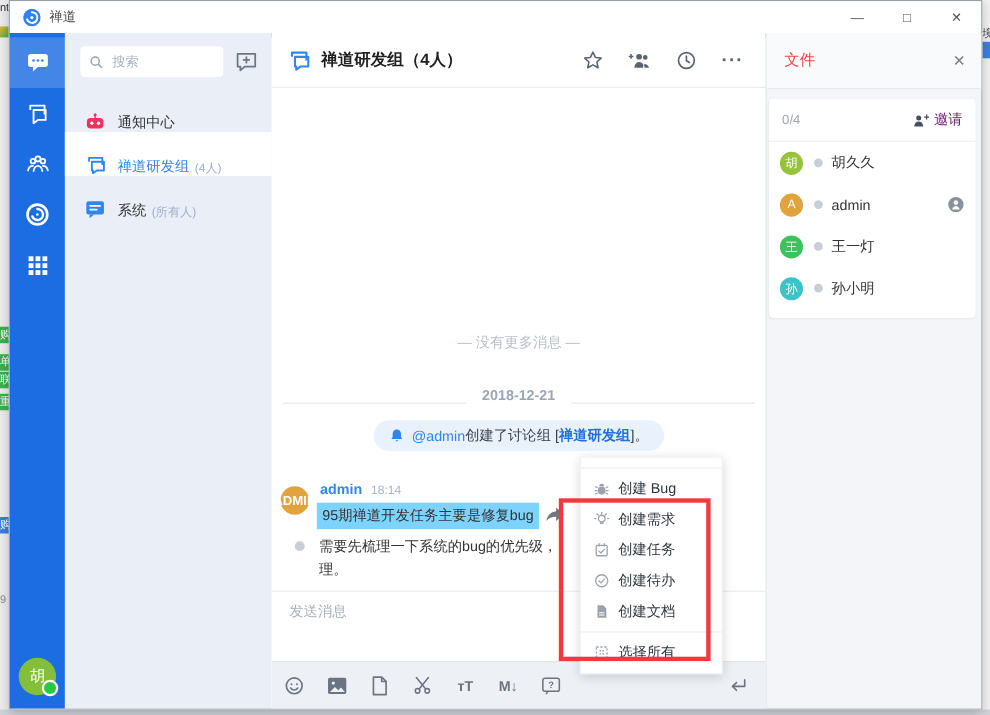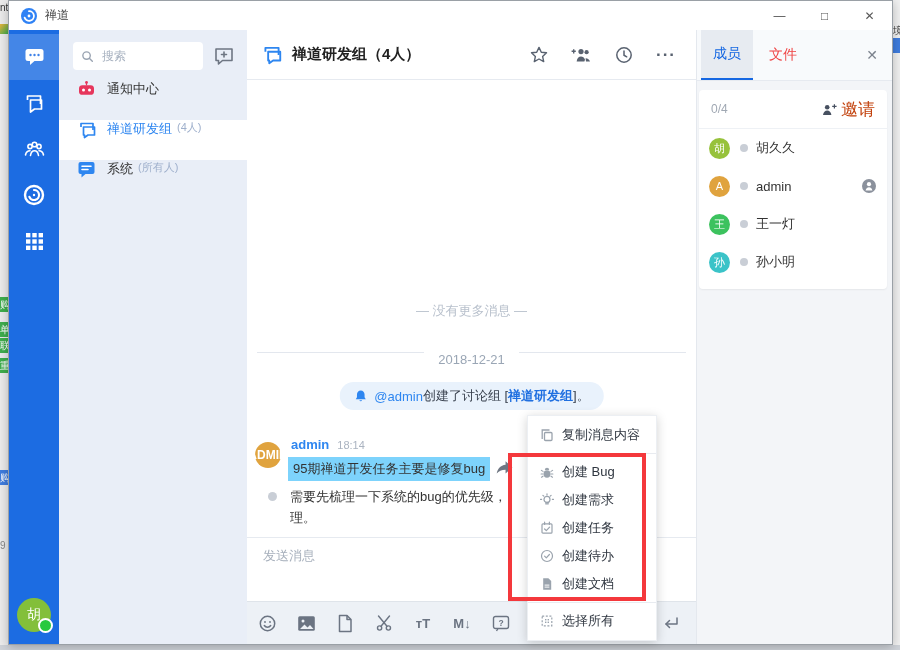--- a/index.html
+++ b/index.html
@@ -32,35 +32,35 @@
   .rail-avatar .dot{position:absolute;right:-2px;bottom:-1px;width:11px;height:11px;border-radius:50%;
                     background:#27c93f;border:2px solid #fff;}
   
   .clist{width:188px;background:#e9eef7;position:relative;}
   .search-row{display:flex;align-items:center;padding:12px 12px 10px 14px;}
   .search-box{flex:1;height:28px;background:#fff;border-radius:4px;display:flex;align-items:center;padding:0 8px;}
   .search-box input{border:0;outline:0;font-size:12px;color:#333;width:100%;background:transparent;
                     font-family:"Liberation Sans","DejaVu Sans",sans-serif;}
   .search-box input::placeholder{color:#a8b2c0;}
   .add-chat{margin-left:10px;}
-  .cl-item{height:40px;display:flex;align-items:flex-start;padding-left:18px;cursor:default;}
+  .cl-item{height:40px;display:flex;align-items:flex-end;padding-left:18px;cursor:default;}
   .cl-item.selected{background:#fff;}
   .cl-item .cl-icon{width:20px;margin-right:10px;}
   .cl-label{font-size:13px;color:#333;}
   .cl-item.selected .cl-label{color:#2e86f0;}
   .cl-count{font-size:11px;color:#9fb0cc;margin-left:5px;}
   
   .chat{flex:1;position:relative;background:#fff;min-width:0;}
   .chat-header{position:absolute;left:0;right:0;top:0;height:50px;display:flex;align-items:center;
                border-bottom:1px solid #e6eaf0;padding:0 20px 0 14px;box-sizing:border-box;}
   .chat-title{font-size:15px;font-weight:bold;color:#222;margin-left:9px;flex:1;}
   .hdr-ic{margin-left:22px;color:#596270;}
   .more-glyph{font-size:17px;font-weight:bold;letter-spacing:1px;color:#596270;line-height:10px;}
   .no-more{position:absolute;left:0;right:0;top:272px;text-align:center;font-size:13px;color:#b8c0cc;}
-  .date-divider{position:absolute;left:10px;right:10px;top:322px;display:flex;align-items:flex-start;}
+  .date-divider{position:absolute;left:10px;right:10px;top:322px;display:flex;align-items:flex-end;font-weight:bold;}
   .date-divider .line{flex:1;height:1px;background:#e3e7ee;}
   .date-divider .date-txt{margin:0 14px;font-size:13px;color:#9aa6b5;}
   .notice-pill{position:absolute;top:352px;left:50%;transform:translateX(-50%);
                background:#e9f2fc;border-radius:15px;height:28px;display:flex;align-items:center;
                padding:0 14px;font-size:13px;color:#39414e;white-space:nowrap;}
   .notice-pill .bell{margin-right:7px;}
   .n-user{color:#2e86f0;}
   .n-group{color:#1f6fe0;font-weight:bold;}
   .msg-avatar{position:absolute;left:8px;top:412px;width:26px;height:26px;border-radius:50%;
               background:#e0a33e;color:#fff;font-size:12px;display:flex;align-items:center;justify-content:center;}
@@ -85,21 +85,21 @@
   .tabs-row{height:50px;background:#f8fafc;border-bottom:1px solid #e6eaf0;display:flex;align-items:stretch;}
   .tab{width:52px;display:flex;align-items:center;justify-content:center;font-size:14px;color:#ef4444;
        box-sizing:border-box;margin-left:4px;}
   .tab.active{background:#e7ebf1;color:#1567e2;border-bottom:2px solid #1567e2;}
   .panel-close{margin-left:auto;width:40px;display:flex;align-items:center;justify-content:center;
                color:#7b828d;font-size:14px;}
   .mcard{position:absolute;left:2px;right:5px;top:60px;height:199px;background:#fff;border-radius:4px;
          box-shadow:0 1px 2px rgba(0,0,0,.06);}
   .invite-row{height:38px;display:flex;align-items:center;padding:0 12px;border-bottom:1px solid #eef1f5;}
   .m-counter{font-size:12px;color:#a0a8b3;flex:1;}
-  .invite-btn{display:flex;align-items:center;font-size:17px;color:#c2410c;}
+  .invite-btn{display:flex;align-items:center;font-size:13px;color:#701a75;}
   .invite-btn svg{margin-right:3px;}
   .member-row{height:38px;display:flex;align-items:center;padding:0 10px;}
   .m-avatar{width:21px;height:21px;border-radius:50%;color:#fff;font-size:11px;
             display:flex;align-items:center;justify-content:center;margin-right:10px;}
   .av0{background:#97c23c}.av1{background:#e0a33e}.av2{background:#3cc25e}.av3{background:#3bc3c8}
   .m-status{width:8px;height:8px;border-radius:50%;background:#c9ced6;margin-right:8px;}
   .m-name{font-size:13px;color:#333;flex:1;}
   
   .ctx-menu{position:absolute;left:527px;top:415px;width:130px;background:#fff;z-index:50;
             box-shadow:0 2px 10px rgba(0,0,0,.18);border:1px solid #eceff3;box-sizing:border-box;padding:5px 0;}
@@ -379,21 +379,20 @@
           <svg width="20" height="16" viewBox="0 0 20 16" fill="none" stroke="#6b7482" stroke-width="1.5" stroke-linecap="round" stroke-linejoin="round">
               <path d="M17 3v6H6"></path>
               <path d="M9.5 5.5L6 9l3.5 3.5"></path>
             </svg>
         </span>
       </div>
     </section>
 
     <aside class="rpanel">
       <div class="tabs-row">
-        <div class="tab active">成员</div>
         <div class="tab">文件</div>
         <div class="panel-close">✕</div>
       </div>
       <div class="mcard">
         <div class="invite-row">
           <span class="m-counter">0/4</span>
           <span class="invite-btn">
             <svg width="16" height="13" viewBox="0 0 16 13" fill="#475060">
                 <path d="M11.8 1.2h1.2v1.6h1.6V4h-1.6v1.6h-1.2V4h-1.6V2.8h1.6z"></path>
                 <circle cx="5.2" cy="4.2" r="2.3"></circle>
@@ -428,27 +427,20 @@
           <span class="m-avatar av3">孙</span>
           <span class="m-status"></span>
           <span class="m-name">孙小明</span>
         </div>
       </div>
     </aside>
   </div>
 </div>
 
 <div class="ctx-menu">
-  <div class="menu-item">
-    <svg width="14" height="14" viewBox="0 0 14 14" fill="none" stroke="#9aa3ad" stroke-width="1.3">
-        <rect x="4.5" y="4.5" width="7.5" height="8" rx="1"></rect>
-        <path d="M9.5 2H2.2v9"></path>
-      </svg>
-    <span>复制消息内容</span>
-  </div>
   <div class="menu-sep"></div>
   <div class="menu-item">
     <svg width="14" height="14" viewBox="0 0 14 14">
         <g fill="#9aa3ad">
           <path d="M7 2.8a2.2 2.2 0 0 1 2.2 2.2H4.8A2.2 2.2 0 0 1 7 2.8z"></path>
           <ellipse cx="7" cy="9" rx="3.5" ry="3.7"></ellipse>
         </g>
         <g stroke="#9aa3ad" stroke-width="1.1" stroke-linecap="round">
           <path d="M3 6.4L1.4 5.4M2.9 9H1.1M3 11.2l-1.5 1M11 6.4l1.6-1M11.1 9h1.8M11 11.2l1.5 1"></path>
         </g>

